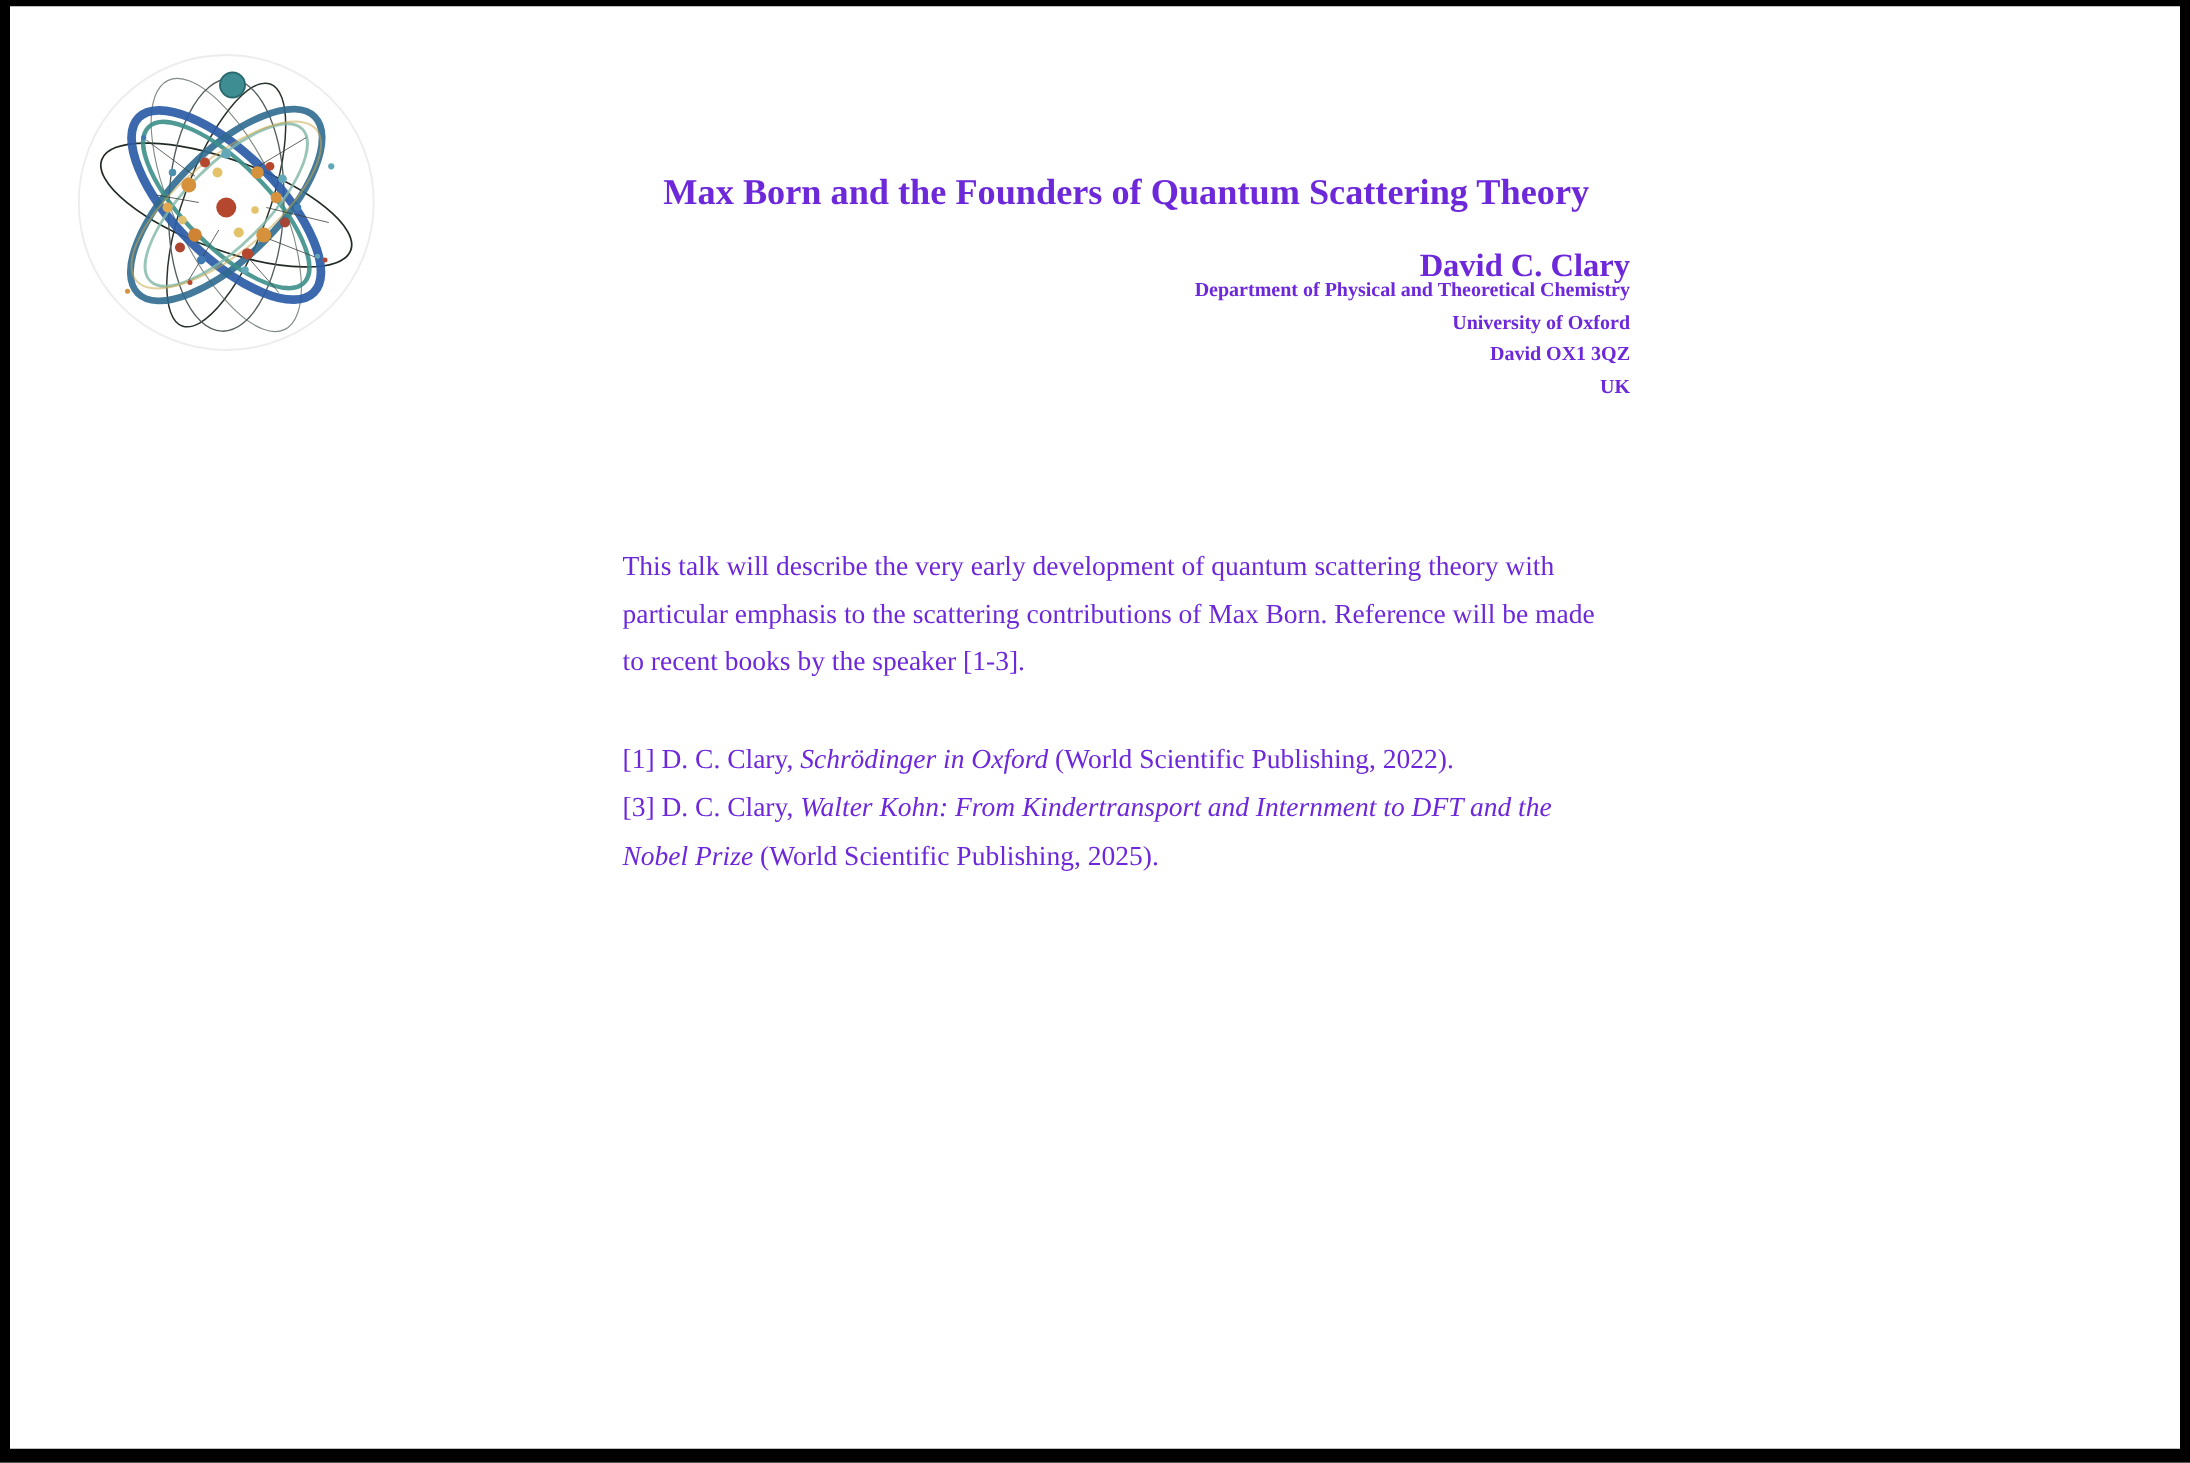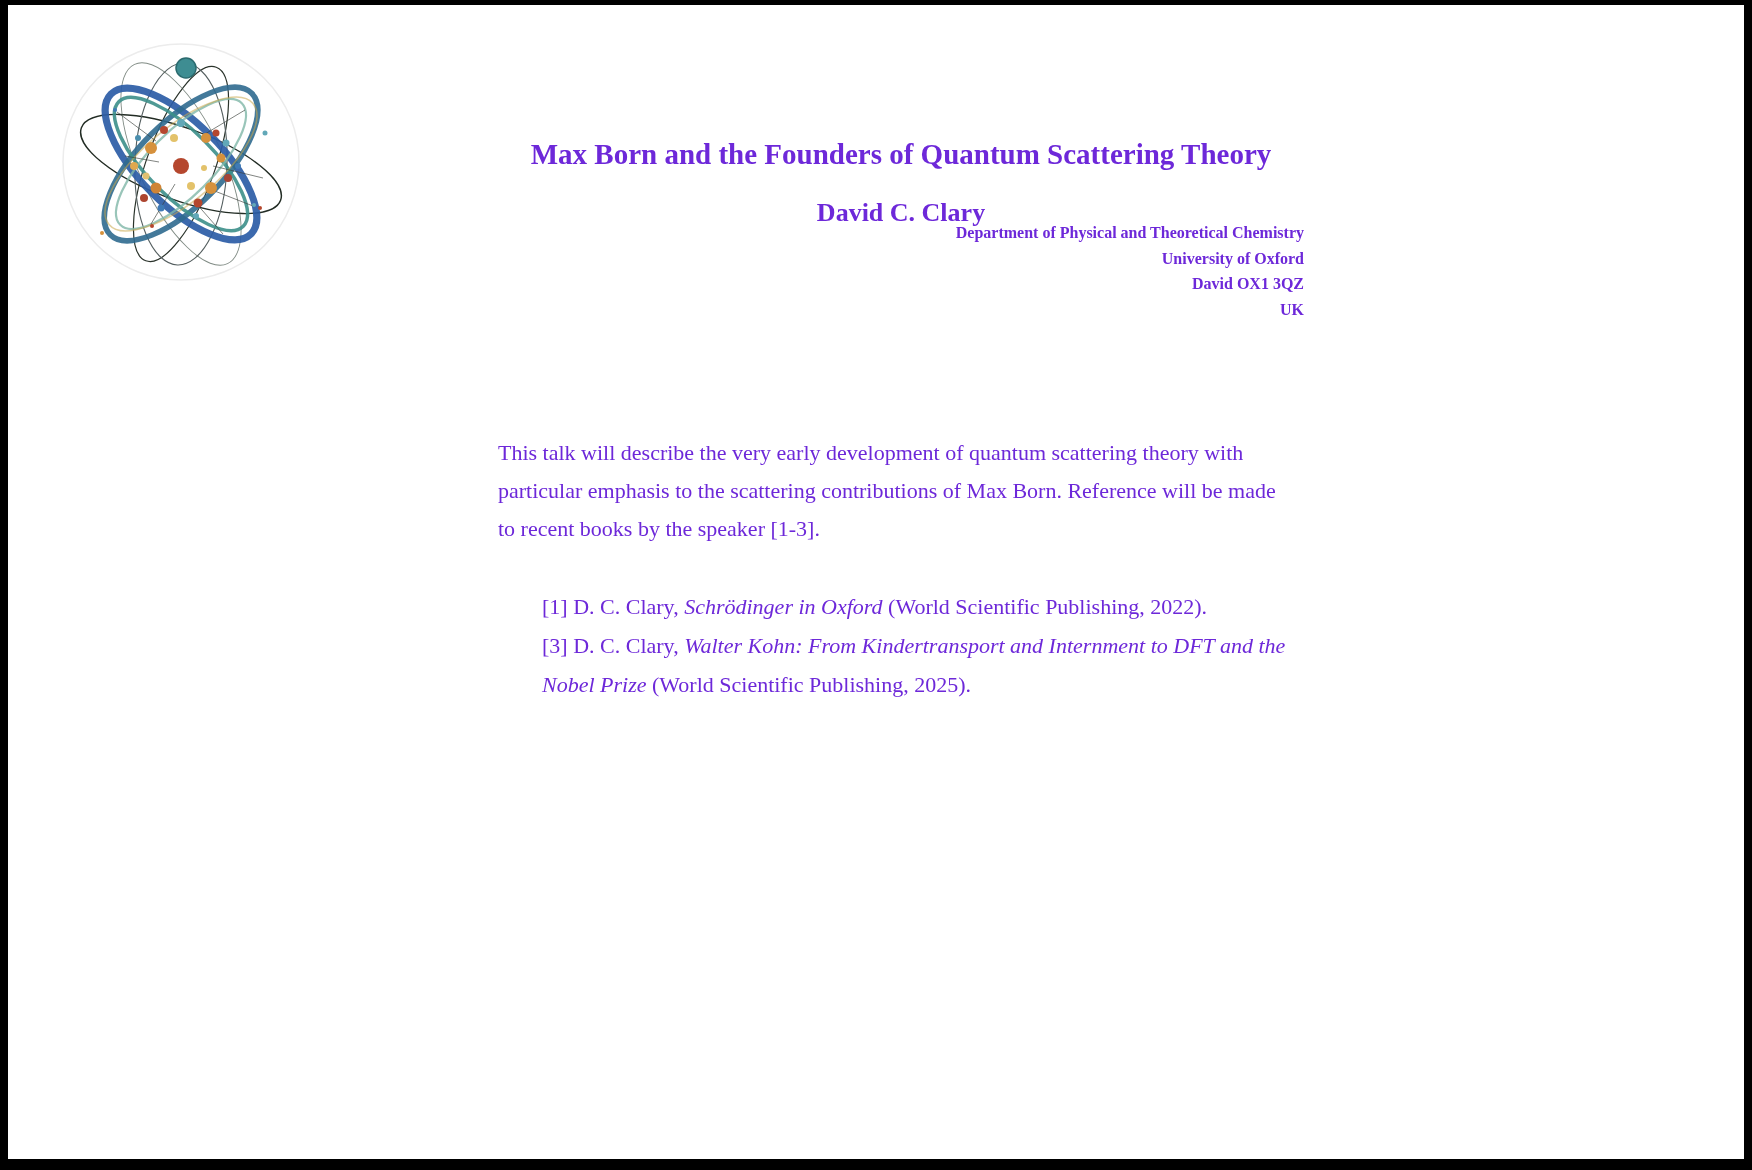--- a/index.html
+++ b/index.html
@@ -43,21 +43,21 @@
     font-size: 29px;
     line-height: 34px;
     font-weight: bold;
     white-space: nowrap;
   }
   .author {
     position: absolute;
     top: 193px;
     left: 0;
     width: 100%;
-    text-align: center;
+    text-align: right;
     font-size: 26px;
     line-height: 30px;
     font-weight: bold;
     white-space: nowrap;
   }
   .affil {
     position: absolute;
     top: 215px;
     left: 0;
     width: 100%;
@@ -87,21 +87,20 @@
     line-height: 38px;
   }
   .abstract div { white-space: nowrap; }
   .references {
     position: absolute;
     top: 582px;
     left: 0;
     width: 100%;
     font-size: 22px;
     line-height: 39px;
-    margin-left: 44px;
   }
   .ref-line { white-space: nowrap; }
   .italic { font-style: italic; }
 </style>
 </head>
 <body>
 
 <div class="frame">
 
   <svg class="logo" viewBox="0 0 252 248" aria-hidden="true">

